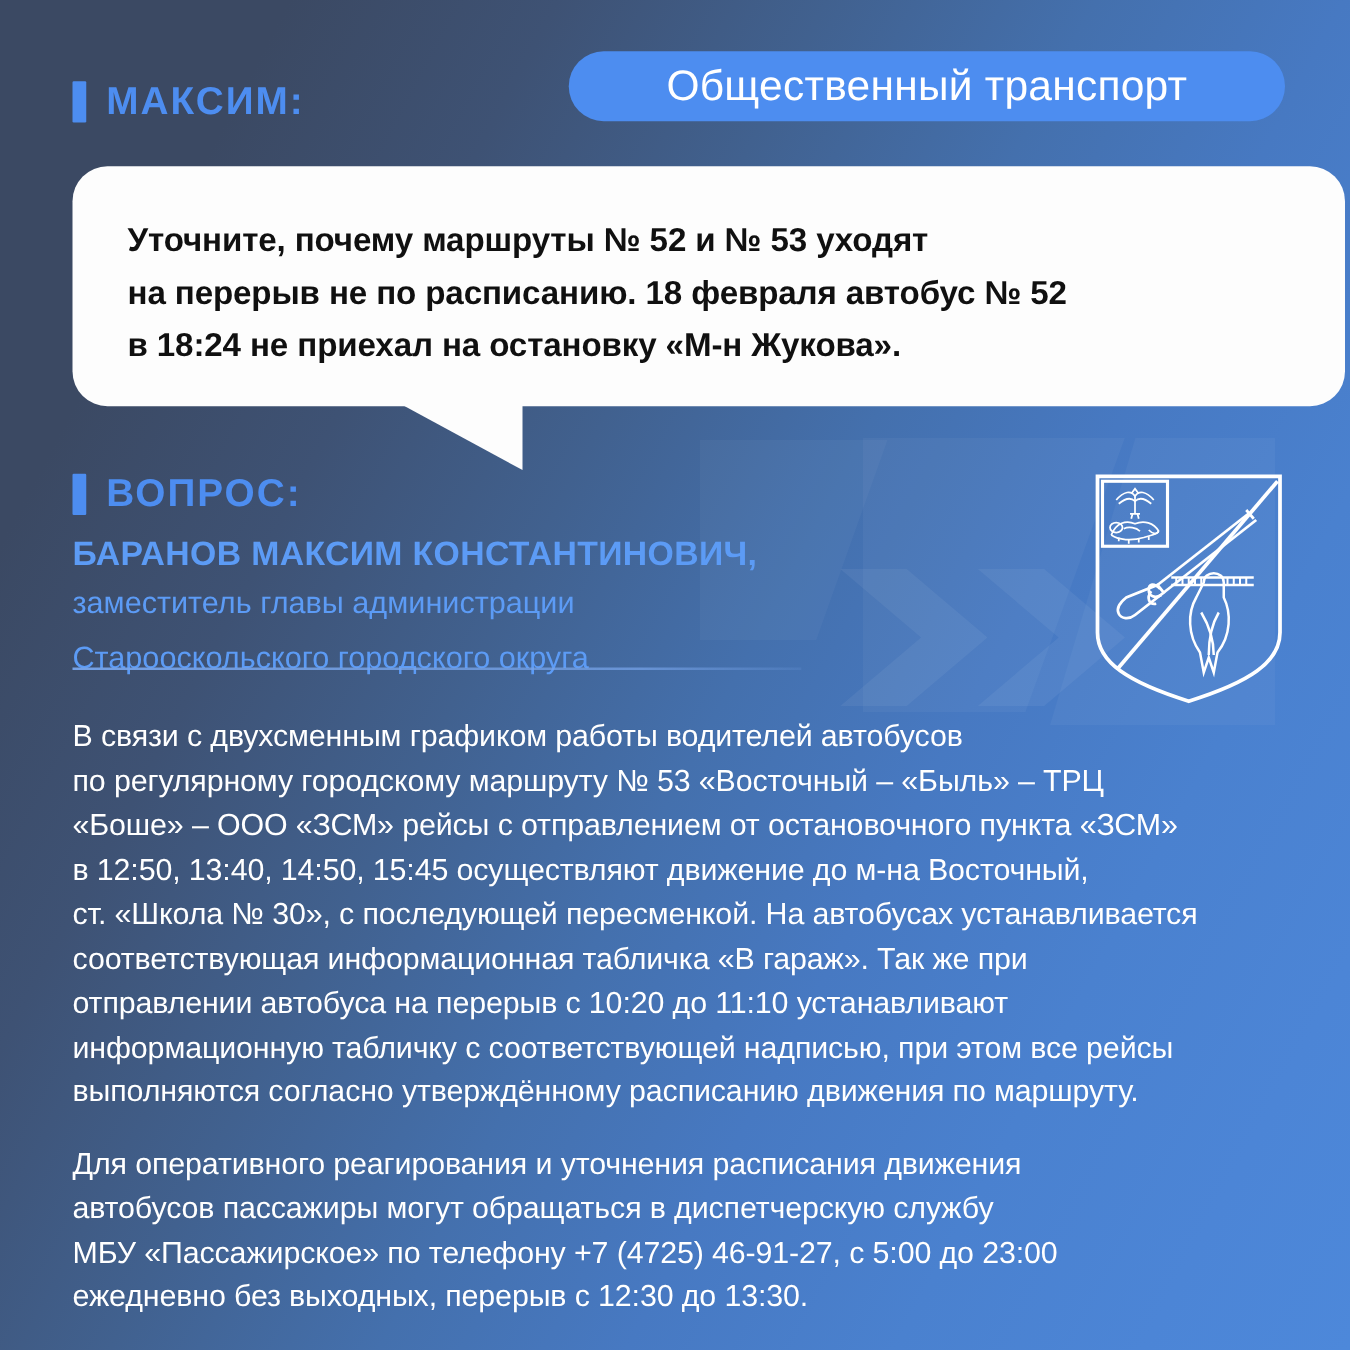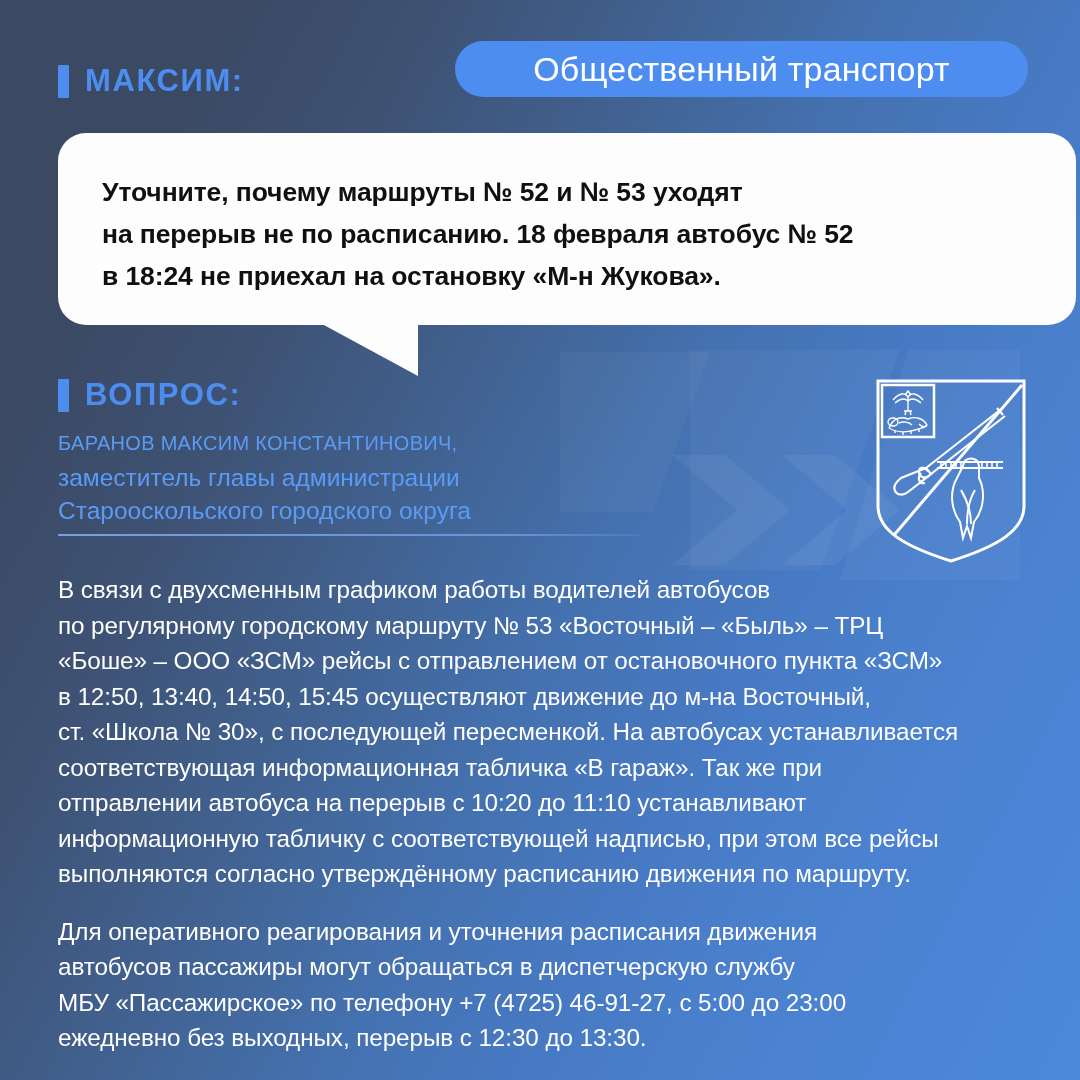--- a/index.html
+++ b/index.html
@@ -127,30 +127,30 @@
 
   
   .official {
     position: absolute;
     left: 58px;
     top: 428px;
     width: 640px;
   }
   .off-name {
     color: #5c9bf5;
-    font-size: 20px;
-    font-weight: normal;
+    font-size: 27px;
+    font-weight: bold;
     letter-spacing: 0.3px;
     line-height: 31px;
   }
   .off-role {
     color: #5c9bf5;
     font-size: 24.5px;
     font-weight: normal;
-    line-height: 33px;
+    line-height: 44px;
     margin-top: 2px;
     white-space: pre-line;
   }
   .off-divider {
     position: absolute;
     left: 58px;
     top: 534px;
     width: 583px;
     height: 2px;
     background: linear-gradient(90deg, rgba(120,165,235,0.95) 0%, rgba(120,165,235,0.7) 78%, rgba(120,165,235,0.15) 100%);

